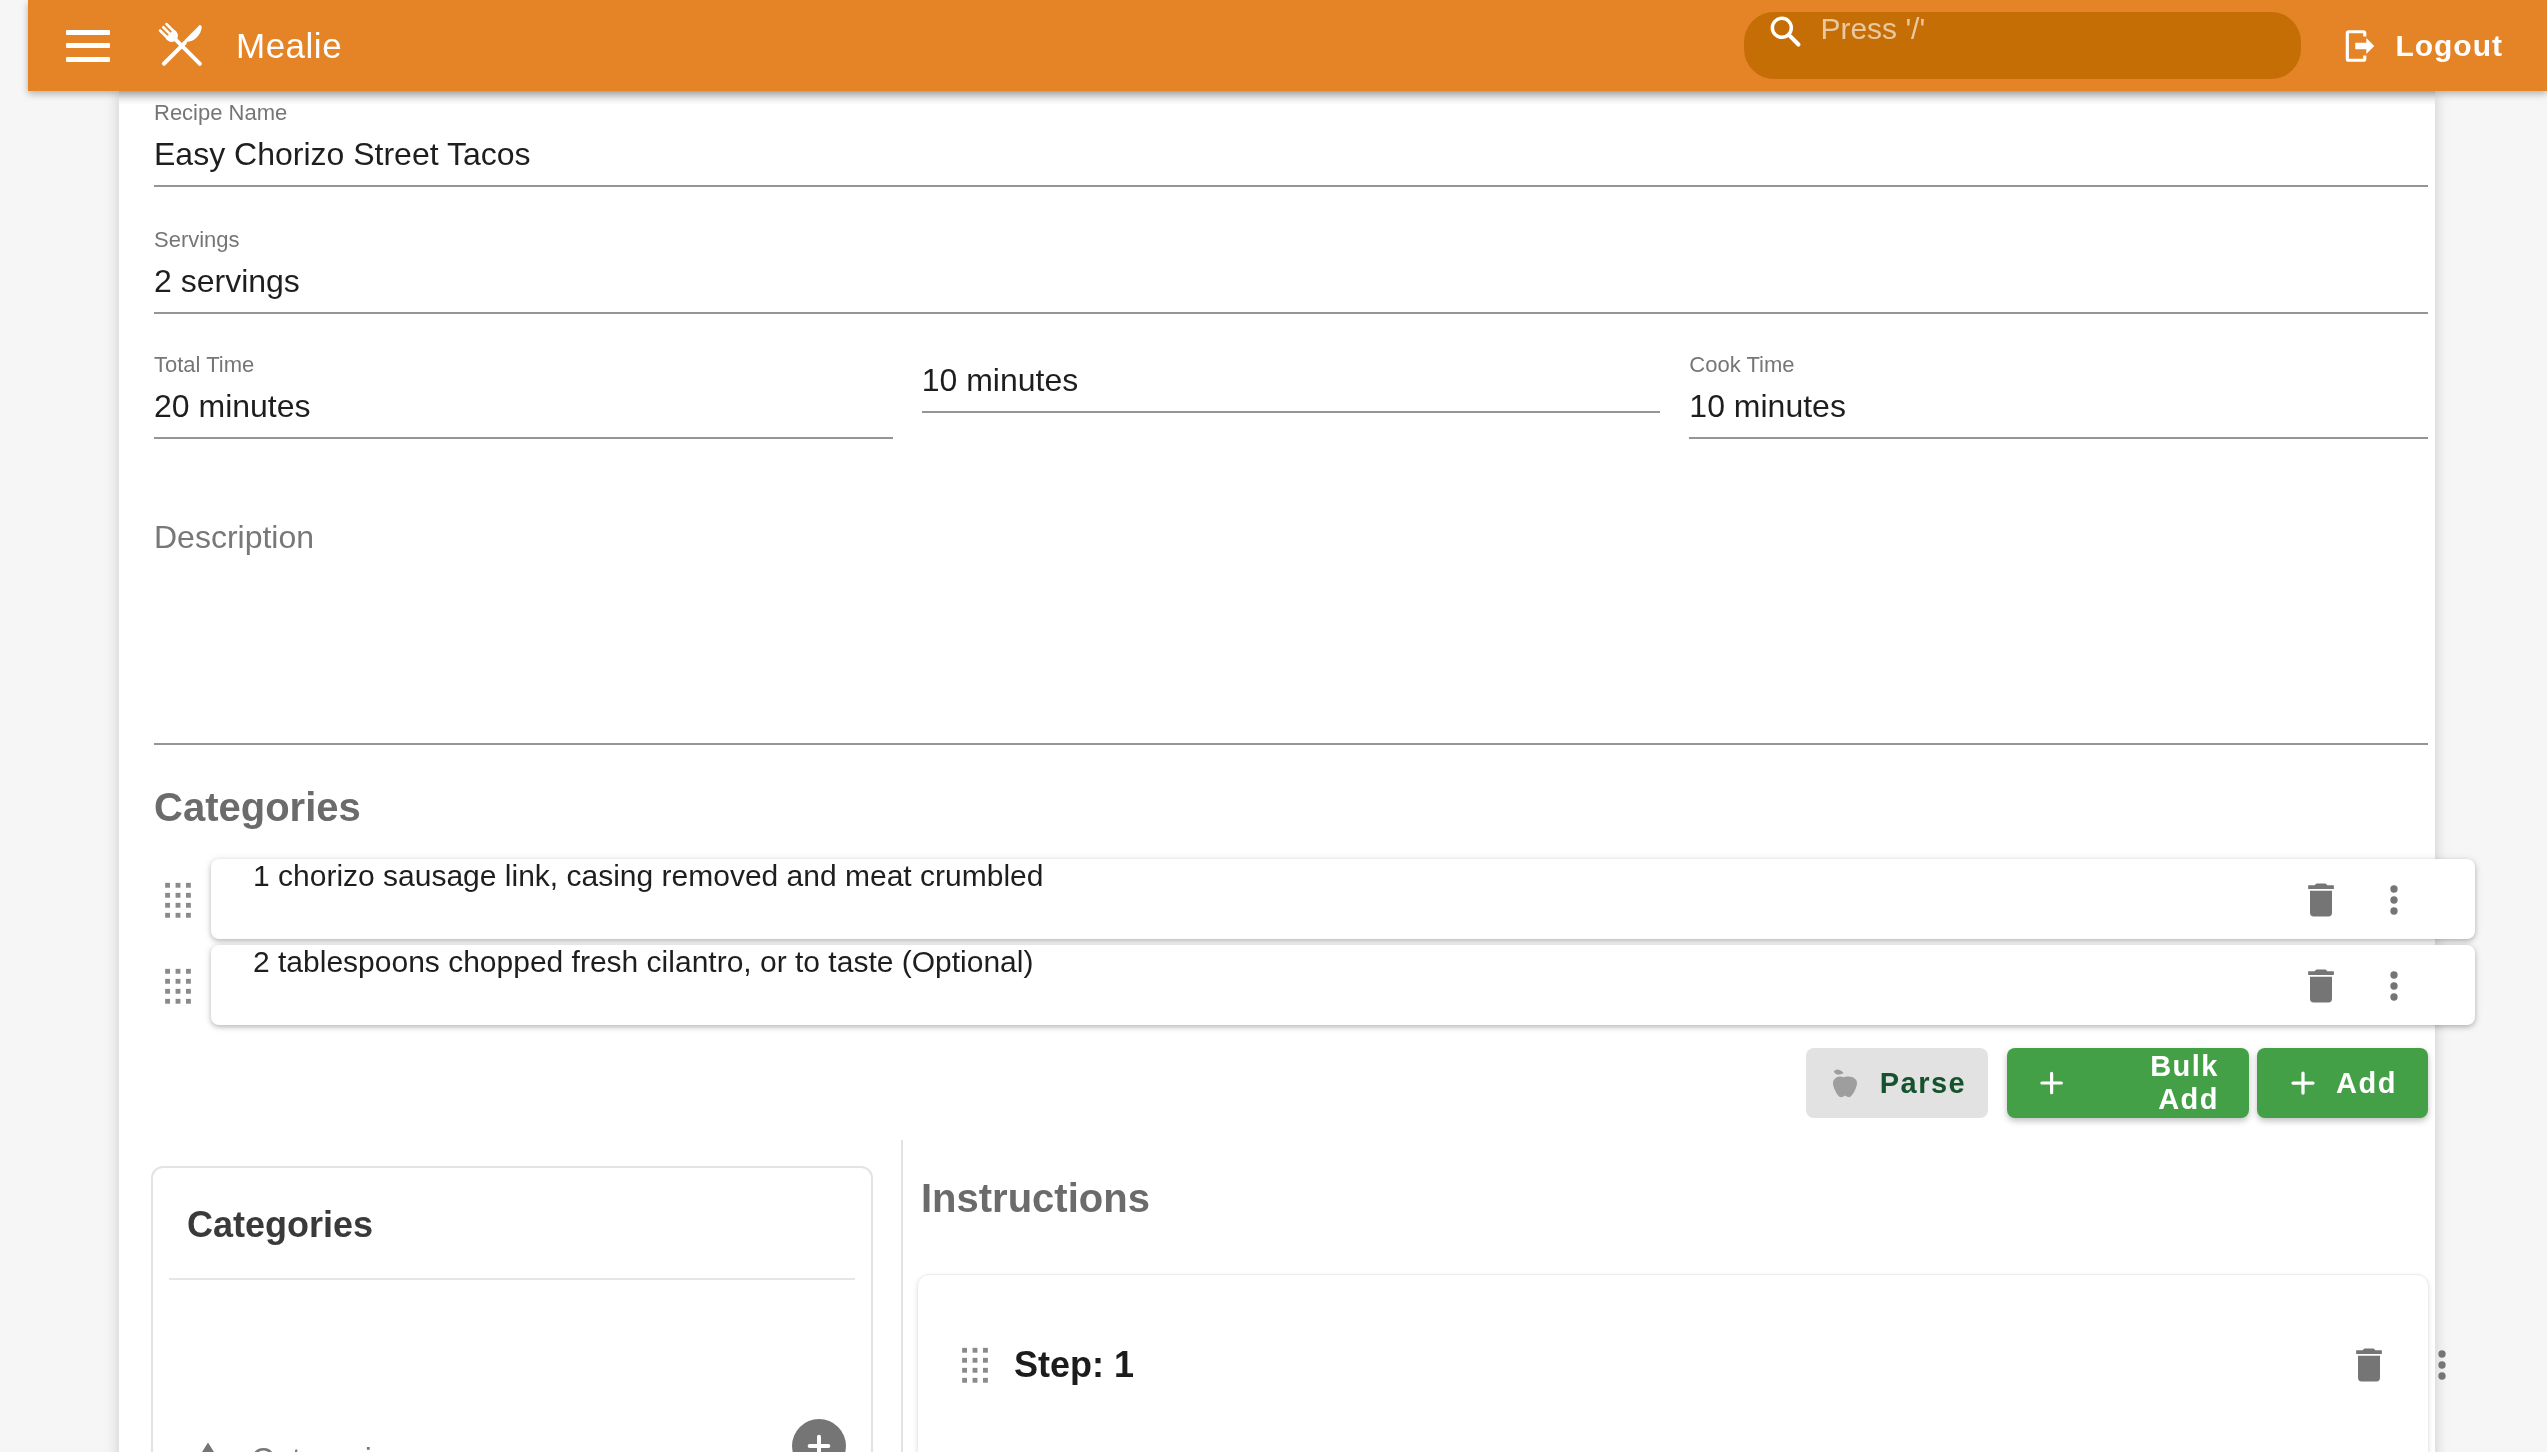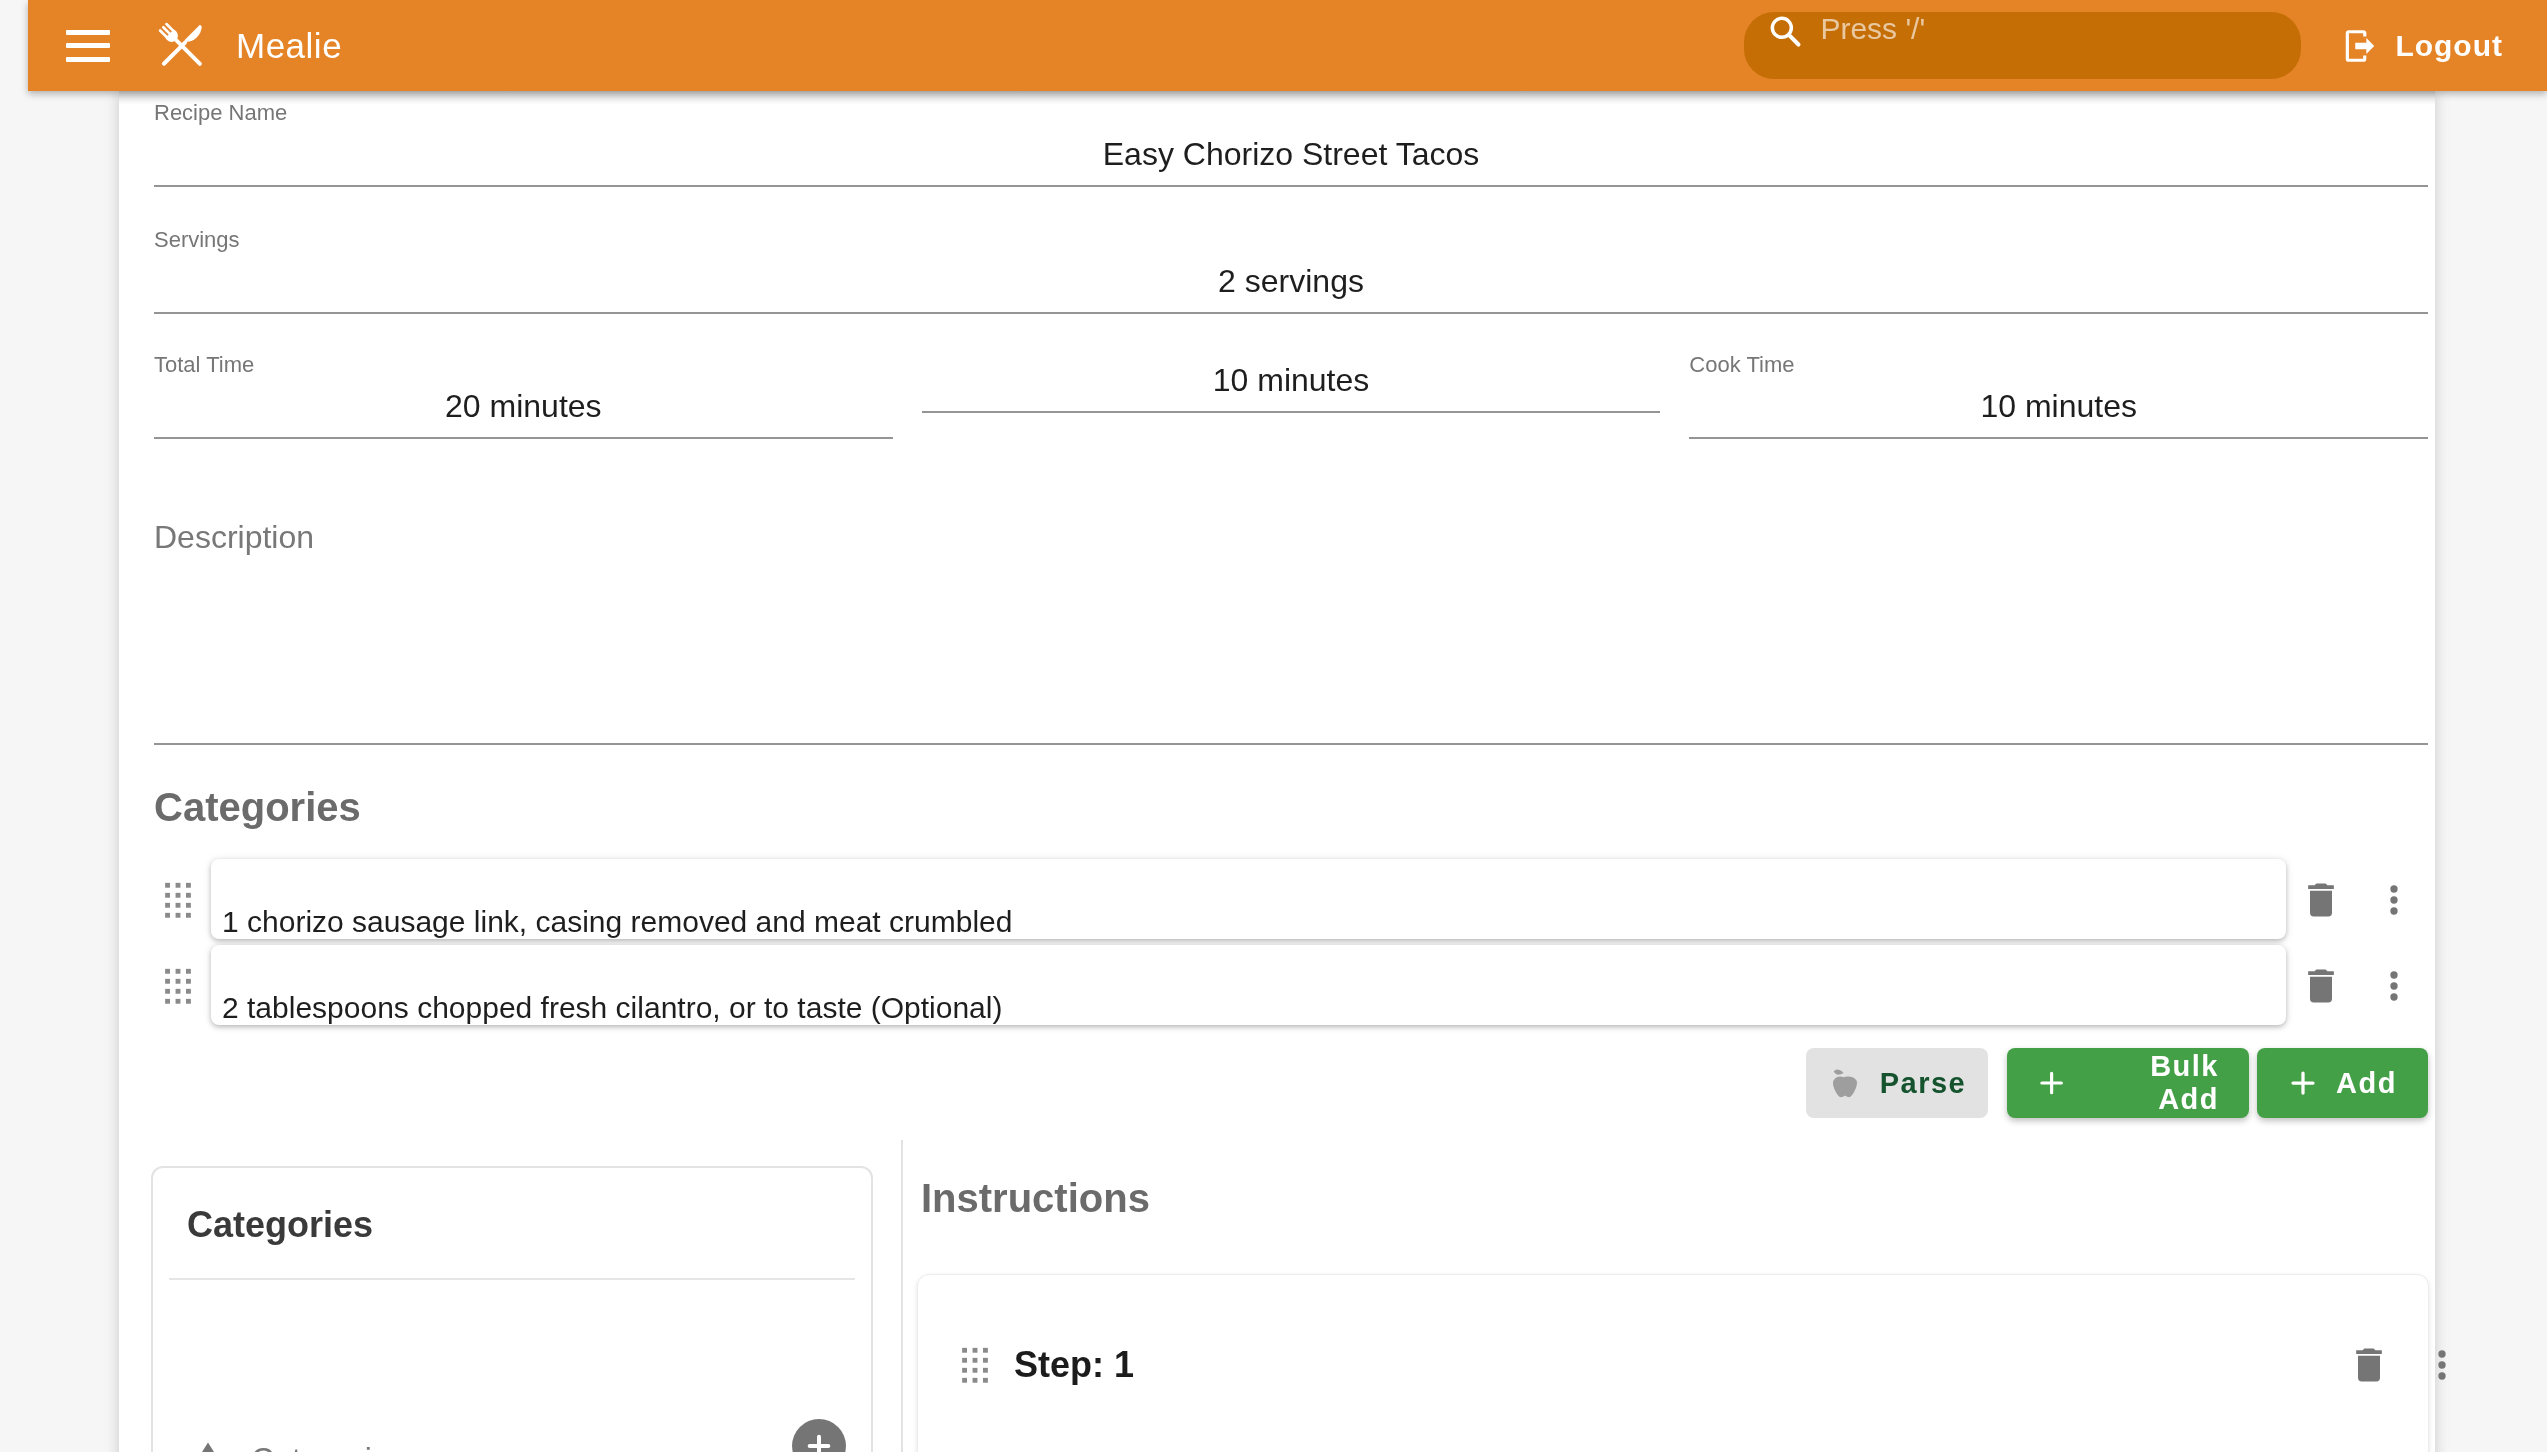--- a/index.html
+++ b/index.html
@@ -53,21 +53,21 @@
     content: ""; position: absolute; left: 0; right: 0; top: 0; height: 14px;
     background: linear-gradient(rgba(0,0,0,0.16), rgba(0,0,0,0));
     pointer-events: none;
   }
 
   .vfield { position: absolute; left: 35px; right: 7px; }
   .vfield .flabel { font-size: 22px; color: #767676; display: block; }
   .vfield input {
     display: block; width: 100%; border: none; outline: none;
     font-size: 32px; color: #1e1e1e; background: transparent;
-    padding: 10px 0 12px; font-family: inherit; text-align: center;
+    padding: 10px 0 12px; font-family: inherit;
   }
   .vfield .underline { border-bottom: 2px solid #959595; }
 
   .times-row { position: absolute; left: 35px; right: 7px; top: 261px; display: flex; gap: 29px; }
   .times-row .vfield { position: relative; left: auto; right: auto; flex: 1; }
 
   .desc-field { position: absolute; left: 35px; right: 7px; top: 428px; height: 226px; }
   .desc-field .dlabel { font-size: 32px; color: #787878; }
   .desc-field textarea {
     position: absolute; left: 0; right: 0; top: 50px; bottom: 2px; width: 100%;
@@ -80,24 +80,24 @@
 
   
   .ing-row { position: absolute; left: 0; right: 0; height: 82px; }
   .ing-row.r0 { top: 768px; }
   .ing-row.r1 { top: 854px; text-decoration: underline; }
   .drag-handle {
     position: absolute; left: 42px; top: 50%; transform: translateY(-50%);
     width: 34px; height: 40px; cursor: grab; border: none; background: transparent; padding: 0;
   }
   .ing-card {
-    position: absolute; left: 92px; width: 2075px; top: 0; height: 80px;
+    position: absolute; left: 92px; width: 2264px; top: 0; height: 80px;
     background: #fff; border-radius: 8px;
     box-shadow: 0 2px 5px rgba(0,0,0,0.22), 0 1px 10px rgba(0,0,0,0.10);
-    display: flex; align-items: flex-end; padding: 0 11px;
+    display: flex; align-items: flex-start; padding: 0 42px;
   }
   .ing-card input {
     width: 100%; border: none; outline: none; font-size: 30px; color: #1e1e1e; font-family: inherit;
   }
   .icon-btn {
     position: absolute; top: 50%; transform: translateY(-50%);
     width: 56px; height: 56px; border: none; background: transparent; cursor: pointer;
     display: flex; align-items: center; justify-content: center; border-radius: 50%;
   }
   .icon-btn.trash { left: 2174px; }

